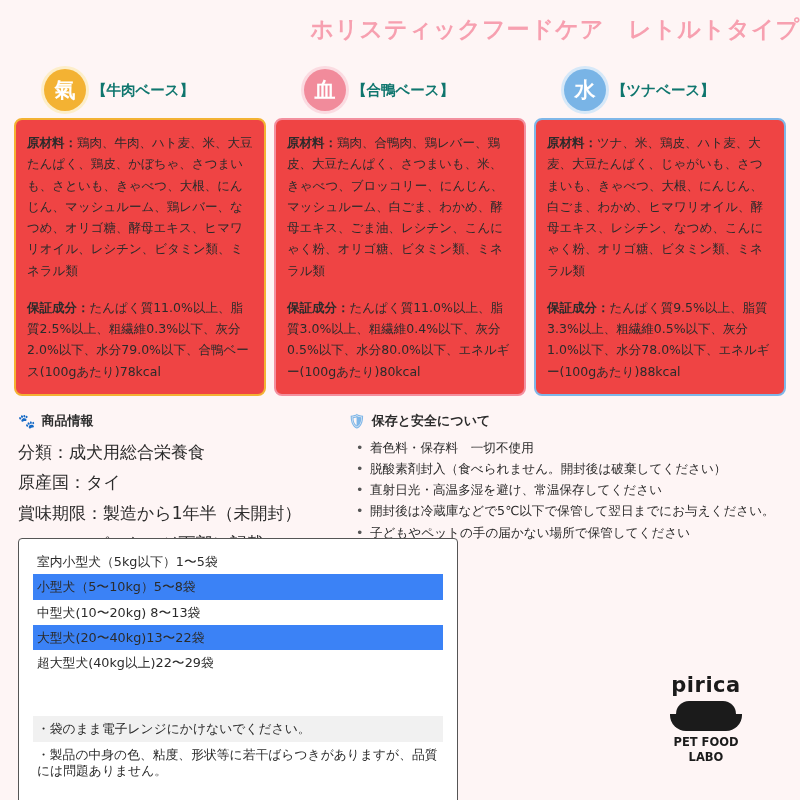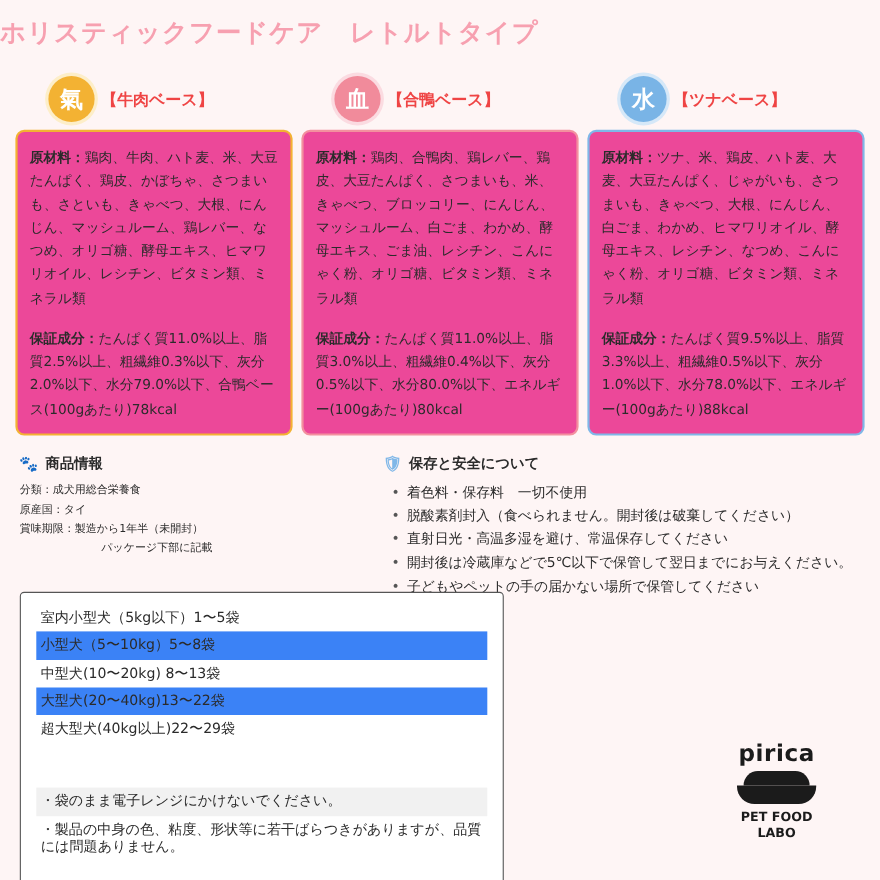--- a/index.html
+++ b/index.html
@@ -18,21 +18,21 @@
   .page {
     position: absolute;
     inset: 0;
     background: #fef5f5;
   }
   .title {
     position: absolute;
     top: 14px;
     left: 0;
     width: 100%;
-    text-align: left;
+    text-align: right;
     font-size: 23px;
     font-weight: bold;
     color: #f7a0b0;
     letter-spacing: 1px;
   }
 
   
   .cards {
     position: absolute;
     top: 62px;
@@ -63,26 +63,26 @@
     color: #ffffff;
     flex: 0 0 auto;
   }
   .badge.ki { background: #f3b233; box-shadow: 0 0 0 3px #fdeec9; }
   .badge.ketsu { background: #f18b9b; box-shadow: 0 0 0 3px #fbdbe1; }
   .badge.sui { background: #79b4e6; box-shadow: 0 0 0 3px #d6e8f8; }
   .badge-label {
     font-size: 14.5px;
     font-weight: bold;
     margin-left: 6px;
-    color: #ef4444;
+    color: #0f766e;
   }
   .card-body {
     border: 2px solid;
     border-radius: 8px;
-    background: #ec4899;
+    background: #ef4444;
     padding: 12px 11px 12px 11px;
     min-height: 268px;
     box-sizing: border-box;
   }
   .card.ki .card-body { border-color: #f3b233; }
   .card.ketsu .card-body { border-color: #f3909f; }
   .card.sui .card-body { border-color: #7fb7e8; }
 
   .field-title {
     font-size: 12.5px;
@@ -120,21 +120,21 @@
     color: #f18b9b;
     font-size: 14px;
     margin-right: 6px;
   }
   .shield {
     color: #7fb7e8;
     font-size: 14px;
     margin-right: 6px;
   }
   .info-line {
-    font-size: 10px;
+    font-size: 17px;
     line-height: 1.78;
   }
   .info-line .ind { padding-left: 74px; display:inline-block; }
   ul.bullets {
     margin: 0;
     padding-left: 22px;
     list-style: none;
   }
   ul.bullets li {
     font-size: 12.6px;

